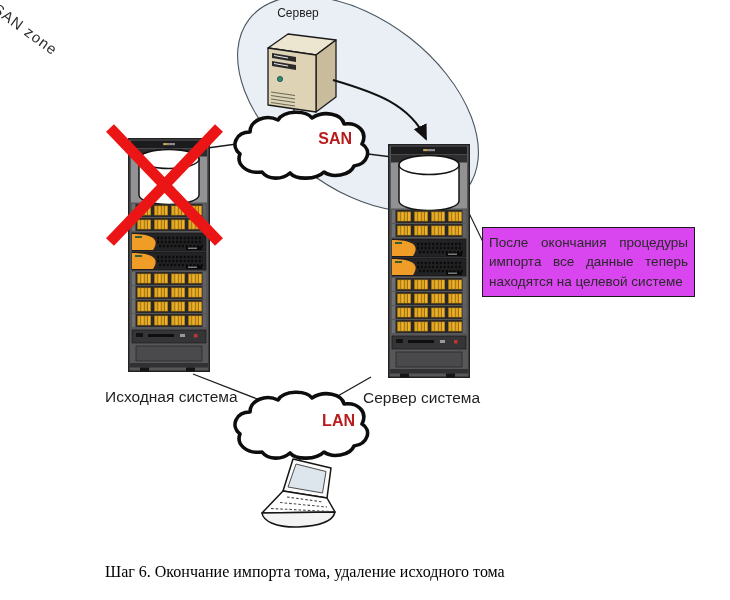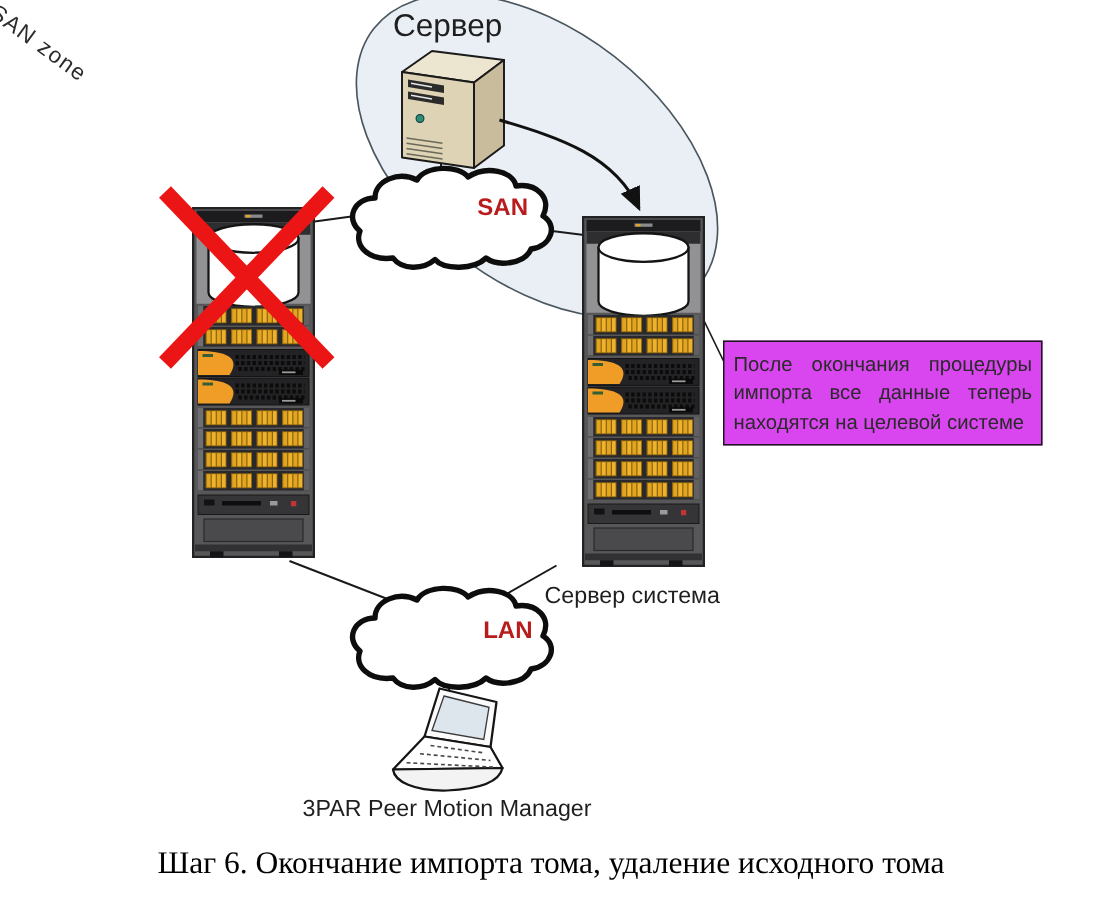--- a/index.html
+++ b/index.html
@@ -3,39 +3,39 @@
 <meta charset="utf-8">
 <style>
   html,body{margin:0;padding:0;background:#ffffff;}
   #stage{
     position:relative;width:730px;height:600px;background:#ffffff;overflow:hidden;
     font-family:"Liberation Sans", sans-serif;color:#1a1a1a;
   }
   #diagram-svg{position:absolute;left:0;top:0;}
   .lbl{position:absolute;white-space:nowrap;font-size:15.5px;color:#1f1f1f;}
   .cloud-lbl{position:absolute;font-weight:bold;font-size:16px;color:#b91c1c;text-align:right;}
-  #server-label{left:262px;top:6px;width:72px;font-size:21px;}
+  #server-label{left:262px;top:6px;width:72px;text-align:center;font-size:12px;}
   #san-zone-label{
     left:366px;top:42px;font-size:15px;color:#2c2c2c;
     transform:rotate(36deg);transform-origin:0 0;letter-spacing:1px;
   }
   #san-label{left:240px;top:130px;width:112px;}
   #lan-label{left:240px;top:412px;width:115px;}
   #source-label{left:105px;top:388px;}
   #target-label{left:363px;top:389px;}
   #manager-label{left:198px;top:531px;width:200px;text-align:center;}
   #callout-box{
     position:absolute;left:482px;top:227px;width:199px;
     border:1.4px solid #1a1a1a;background:#d946ef;
     padding:5px 6px;font-size:13.5px;line-height:1.44;
     text-align:justify;color:#2a2a2a;
   }
   #figure-caption{
     position:absolute;left:105px;top:563px;font-family:"Liberation Serif", serif;
-    font-size:21px;color:#000;
+    font-size:16px;color:#000;
   }
 </style>
 </head>
 <body>
 
 <div id="stage">
 
 <svg id="diagram-svg" width="730" height="600" viewBox="0 0 730 600">
   <defs>
     <marker id="arrowhead" markerWidth="9" markerHeight="8" refX="7" refY="3.5" orient="auto">
@@ -167,18 +167,18 @@
     <line x1="287" y1="497" x2="323" y2="502" stroke="#4a4a4a" stroke-width="1.1" stroke-dasharray="2.6 2"></line>
     <line x1="280" y1="502.5" x2="327" y2="507" stroke="#4a4a4a" stroke-width="1.1" stroke-dasharray="2.6 2"></line>
     <line x1="271" y1="508.5" x2="331" y2="511.5" stroke="#4a4a4a" stroke-width="1.1" stroke-dasharray="2.6 2"></line>
   </g>
 </svg>
 
 <div class="lbl" id="server-label">Сервер</div>
 <div id="san-zone-label">SAN zone</div>
 <div class="cloud-lbl" id="san-label">SAN</div>
 <div class="cloud-lbl" id="lan-label">LAN</div>
+<div class="lbl" id="source-label">Исходная система</div>
 <div class="lbl" id="target-label">Сервер система</div>
-<div class="lbl" id="manager-label">3PAR Peer Motion Manager</div>
 <div id="callout-box">После окончания процедуры импорта все данные теперь находятся на целевой системе</div>
 <div id="figure-caption">Шаг 6. Окончание импорта тома, удаление исходного тома</div>
 
 </div>
 
 </body></html>

